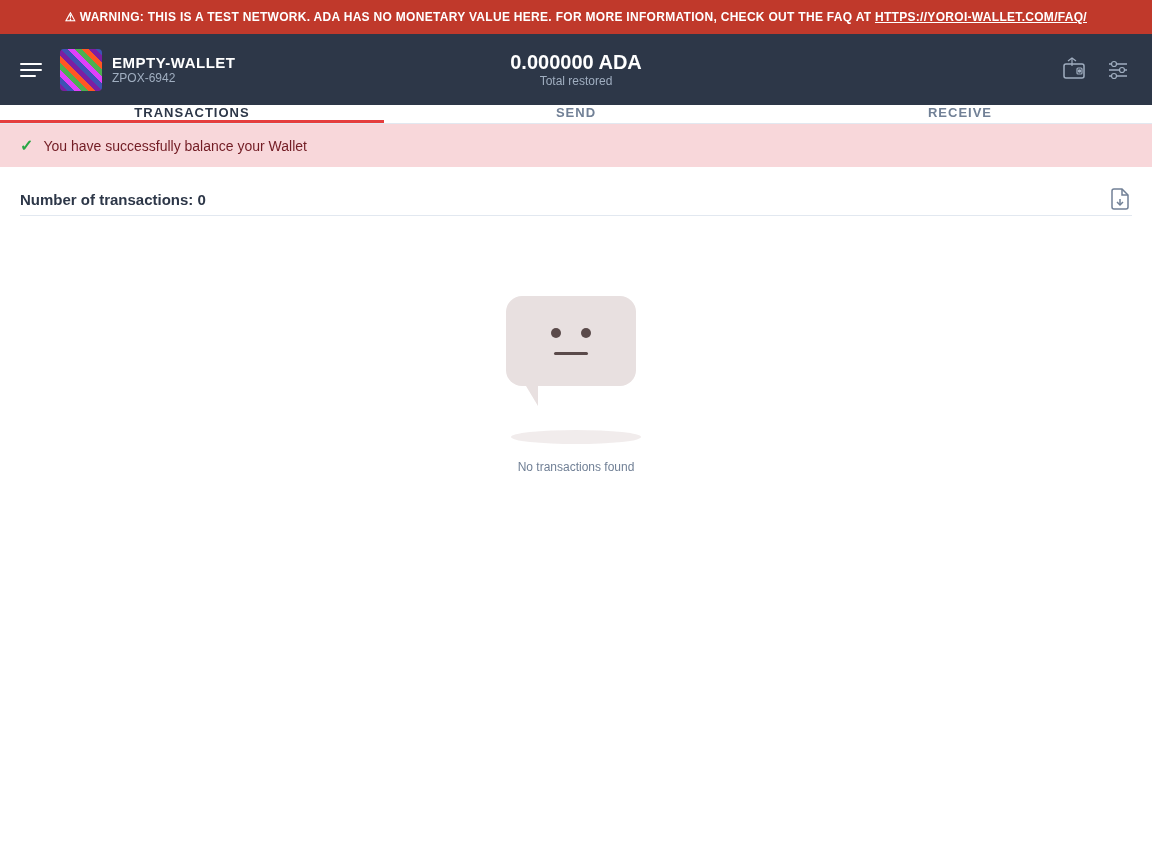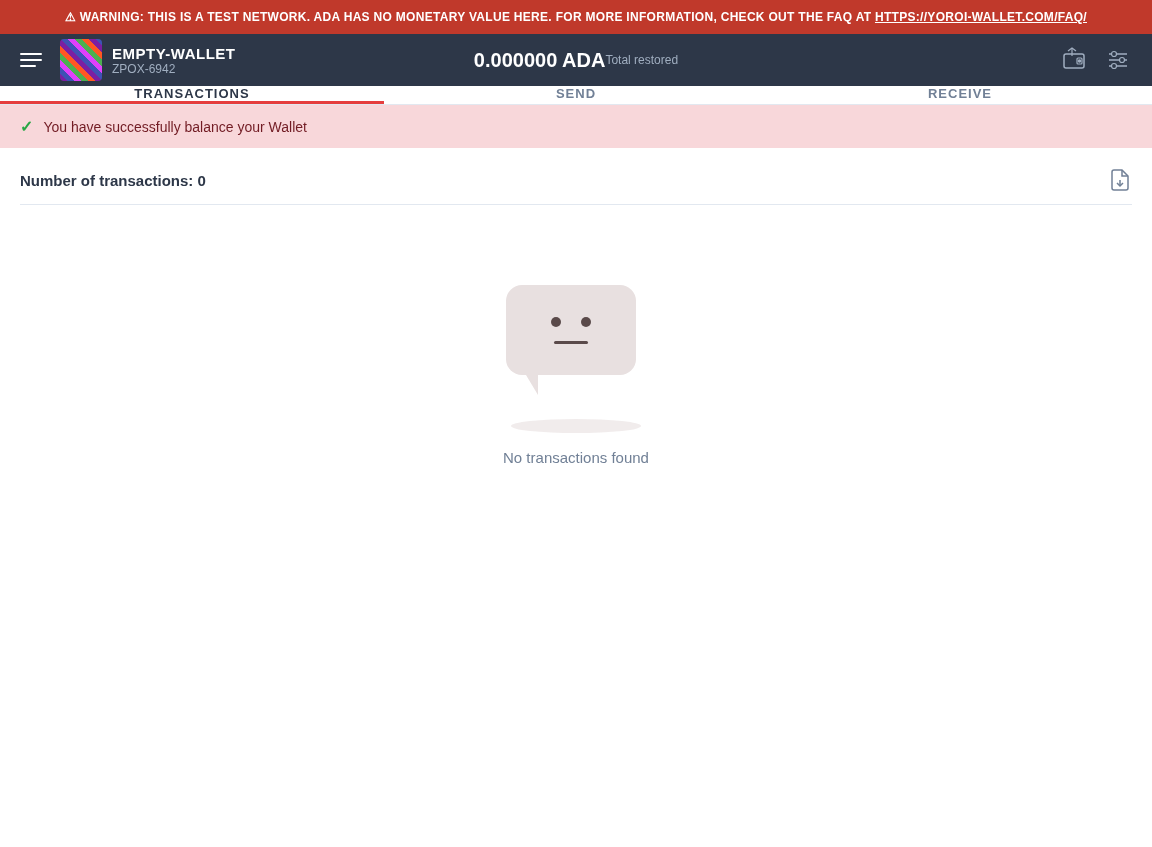--- a/index.html
+++ b/index.html
@@ -19,21 +19,21 @@
       color: #fff;
       text-decoration: underline;
     }
 
     
     .header {
       background: #2d3748;
       display: flex;
       align-items: center;
       padding: 0 20px;
-      height: 52px;
+      height: 71px;
       position: relative;
     }
     .header-left {
       display: flex;
       align-items: center;
       gap: 10px;
       flex: 1;
     }
     .menu-icon {
       display: flex;
@@ -84,21 +84,21 @@
       font-size: 15px;
       font-weight: 700;
       letter-spacing: 0.5px;
     }
     .wallet-id {
       color: #a0aec0;
       font-size: 12px;
     }
     .header-center {
       display: flex;
-      flex-direction: row;
+      flex-direction: column;
       align-items: center;
       position: absolute;
       left: 50%;
       transform: translateX(-50%);
     }
     .balance-amount {
       color: #fff;
       font-size: 20px;
       font-weight: 600;
     }
@@ -168,21 +168,21 @@
     
     .content {
       padding: 20px;
       position: relative;
     }
     .tx-count-row {
       display: flex;
       align-items: center;
       justify-content: space-between;
       border-bottom: 1px solid #e2e8f0;
-      padding-bottom: 12px;
+      padding-bottom: 4px;
     }
     .tx-count-text {
       font-size: 15px;
       color: #2d3748;
     }
     .tx-count-text span {
       font-weight: 700;
     }
     .export-icon {
       cursor: pointer;
@@ -252,21 +252,21 @@
     .shadow-ellipse {
       width: 130px;
       height: 14px;
       background: #e8e0e0;
       border-radius: 50%;
       margin-top: 24px;
       opacity: 0.6;
     }
     .no-tx-text {
       color: #718096;
-      font-size: 15px;
+      font-size: 12px;
       margin-top: 16px;
     }
   </style>
 </head>
 <body>
 
 <div class="warning-bar">
   <span>⚠ </span>
   <span>WARNING: THIS IS A TEST NETWORK. ADA HAS NO MONETARY VALUE HERE. FOR MORE INFORMATION, CHECK OUT THE FAQ AT </span>
   <a href="#">HTTPS://YOROI-WALLET.COM/FAQ/</a>

